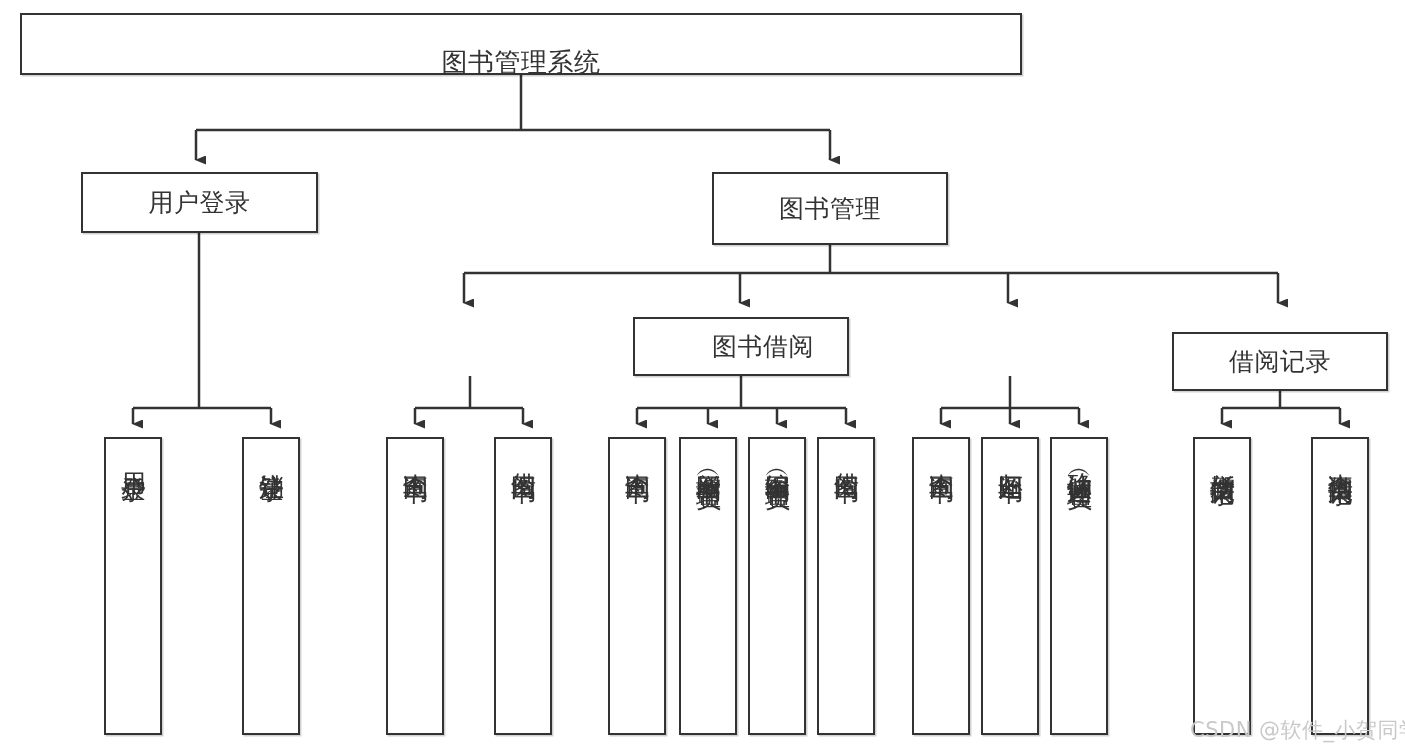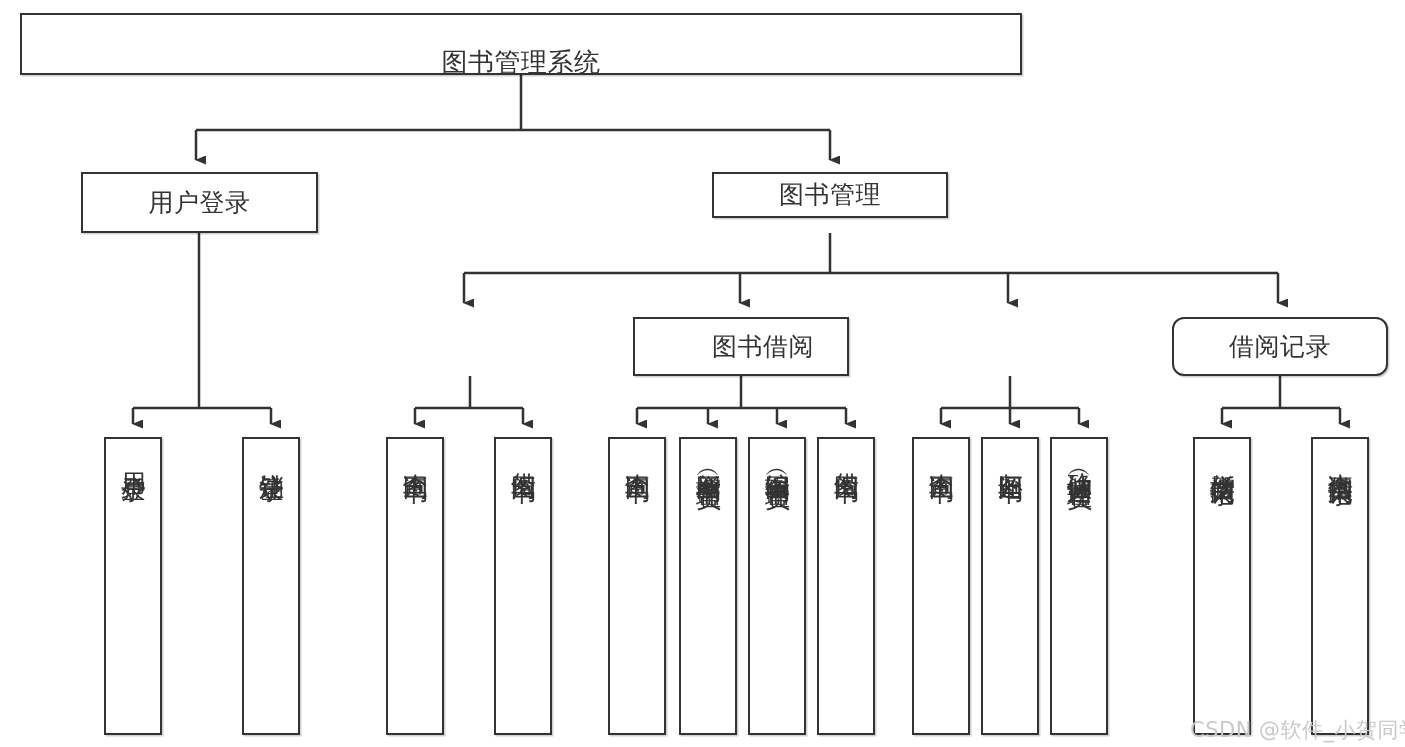--- a/index.html
+++ b/index.html
@@ -122,28 +122,28 @@
     </g>
   </svg>
 
   <div class="node root h" style="left:20px; top:13px; width:1002px; height:62px;">
     <span class="label">图书管理系统</span>
   </div>
 
   <div class="node h" style="left:81px; top:172px; width:237px; height:61px;">
     <span class="label">用户登录</span>
   </div>
-  <div class="node h" style="left:712px; top:172px; width:236px; height:46px;">
+  <div class="node h" style="left:712px; top:172px; width:236px; height:73px;">
     <span class="label">图书管理</span>
   </div>
 
   <div class="node h" style="left:633px; top:317px; width:216px; height:59px;padding-left:44px;">
     <span class="label">图书借阅</span>
   </div>
-  <div class="node h" style="left:1172px; top:317px; width:216px; height:59px;border-radius:12px;">
+  <div class="node h" style="left:1172px; top:332px; width:216px; height:59px;">
     <span class="label">借阅记录</span>
   </div>
 
   <div class="node v" style="left:104px; top:437px; width:58px; height:298px;">
     <span class="label">用户登录</span>
   </div>
   <div class="node v" style="left:242px; top:437px; width:58px; height:298px;">
     <span class="label">注销登录</span>
   </div>
 

